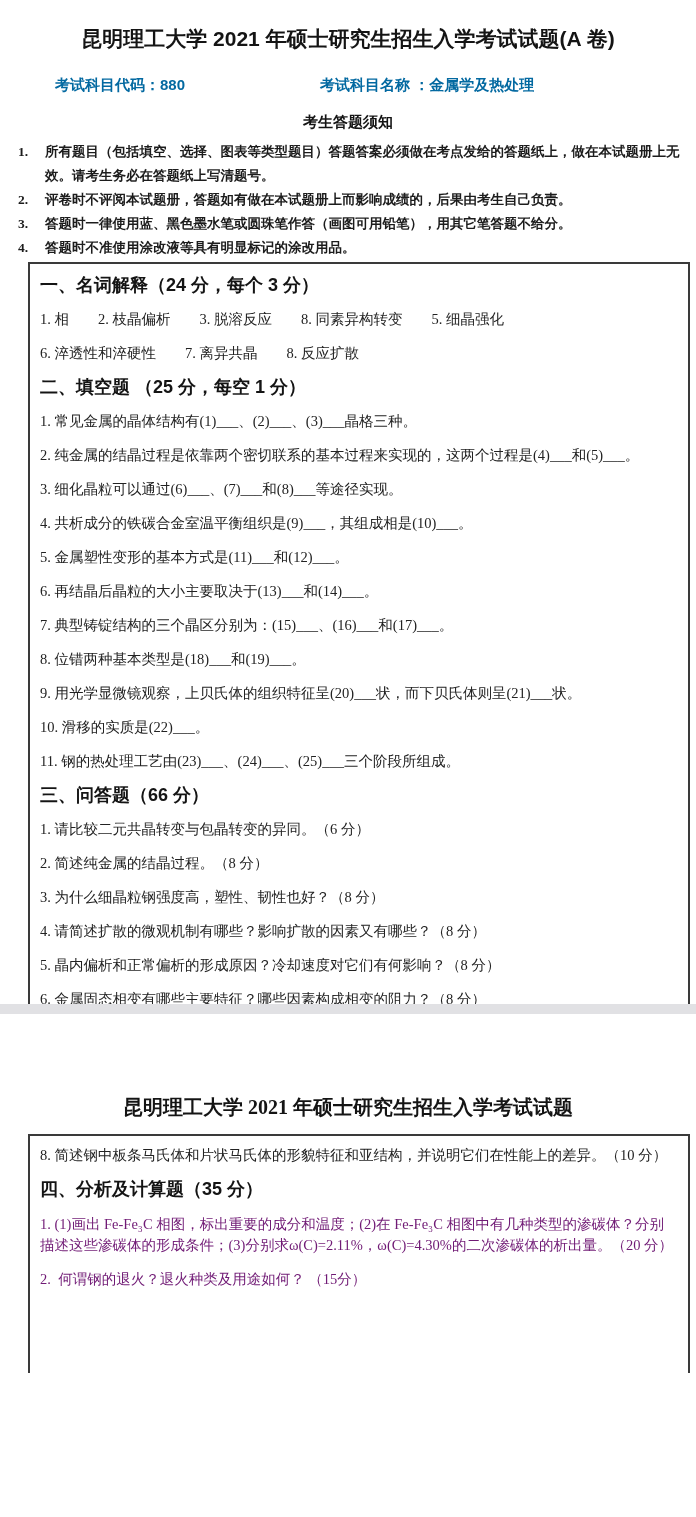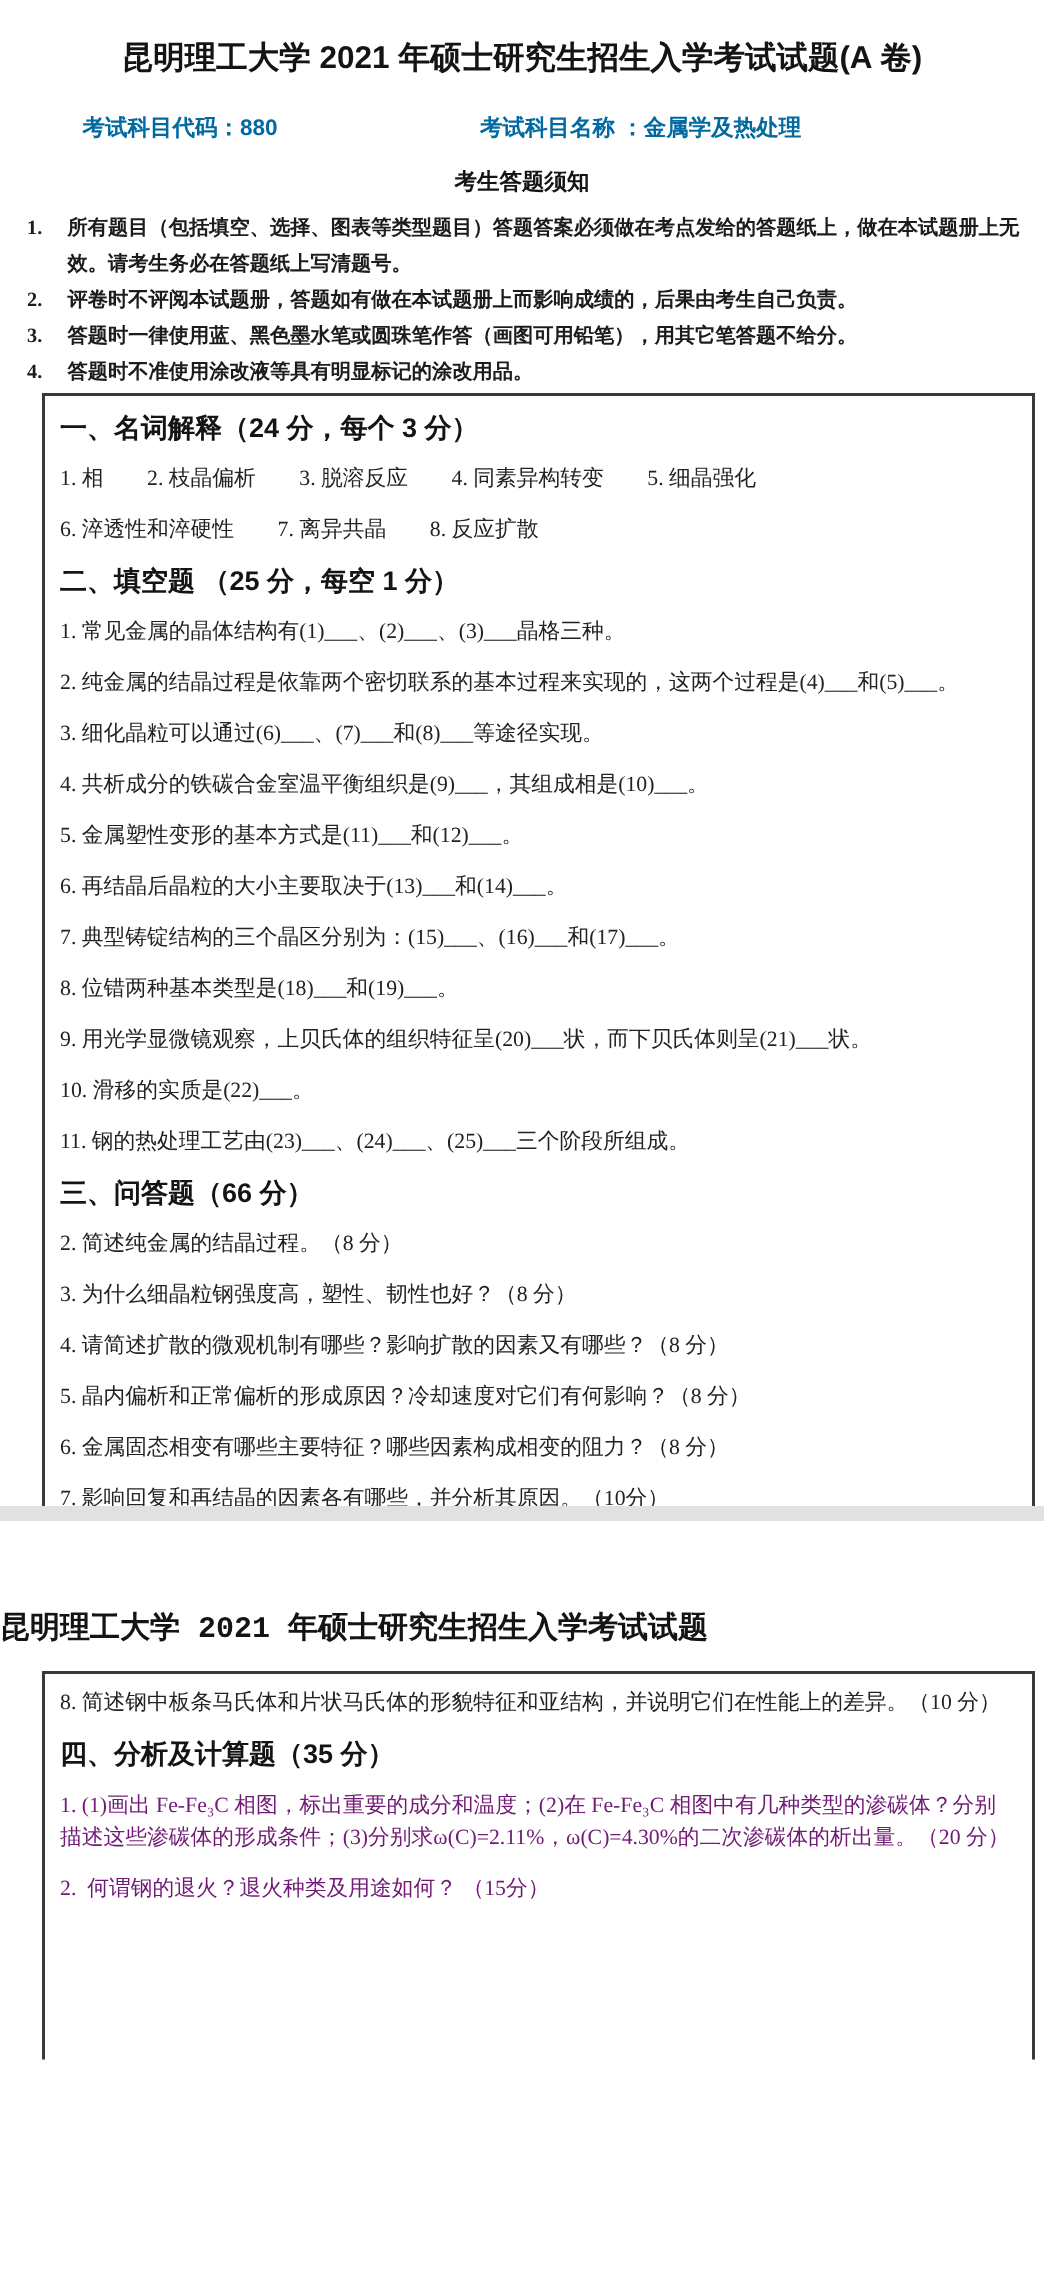--- a/index.html
+++ b/index.html
@@ -59,22 +59,22 @@
   }
   .q-item-wrap {
     font-size:14.5px; line-height:21px; margin-bottom:13px;
     white-space:pre-wrap; color:#701a75;
   }
   .page-footer {
     margin-top:6px; text-align:right;
     font-size:12.5px; line-height:17px; color:#1f1f1f; letter-spacing:2px;
   }
   .p2-title {
-    padding-top:60px; 
-    font-family:Liberation Mono, monospace;
+    padding-top:80px; text-align:center;
+    font-family:Liberation Serif, serif;
     font-weight:bold; font-size:20px; line-height:26px; color:#141414;
   }
 </style>
 </head>
 <body>
 
 <div class="page page-1">
 
   <div class="doc-title">昆明理工大学 2021 年硕士研究生招生入学考试试题(A 卷)</div>
 
@@ -99,37 +99,38 @@
       <span class="notice-text">答题时一律使用蓝、黑色墨水笔或圆珠笔作答（画图可用铅笔），用其它笔答题不给分。</span>
     </div>
     <div class="notice-item">
       <span class="notice-num">4.</span>
       <span class="notice-text">答题时不准使用涂改液等具有明显标记的涂改用品。</span>
     </div>
   </div>
 
   <div class="qbox qbox-1">
     <div class="sec-heading">一、名词解释（24 分，每个 3 分）</div>
-    <div class="q-item">1. 相　　2. 枝晶偏析　　3. 脱溶反应　　4. 同素异构转变　　5. 细晶强化</div>
+    <div class="q-item">1. 相　　2. 枝晶偏析　　3. 脱溶反应　　8. 同素异构转变　　5. 细晶强化</div>
     <div class="q-item">6. 淬透性和淬硬性　　7. 离异共晶　　8. 反应扩散</div>
 
     <div class="sec-heading">二、填空题 （25 分，每空 1 分）</div>
     <div class="q-item">1. 常见金属的晶体结构有(1)___、(2)___、(3)___晶格三种。</div>
     <div class="q-item">2. 纯金属的结晶过程是依靠两个密切联系的基本过程来实现的，这两个过程是(4)___和(5)___。</div>
     <div class="q-item">3. 细化晶粒可以通过(6)___、(7)___和(8)___等途径实现。</div>
     <div class="q-item">4. 共析成分的铁碳合金室温平衡组织是(9)___，其组成相是(10)___。</div>
     <div class="q-item">5. 金属塑性变形的基本方式是(11)___和(12)___。</div>
     <div class="q-item">6. 再结晶后晶粒的大小主要取决于(13)___和(14)___。</div>
     <div class="q-item">7. 典型铸锭结构的三个晶区分别为：(15)___、(16)___和(17)___。</div>
     <div class="q-item">8. 位错两种基本类型是(18)___和(19)___。</div>
     <div class="q-item">9. 用光学显微镜观察，上贝氏体的组织特征呈(20)___状，而下贝氏体则呈(21)___状。</div>
     <div class="q-item">10. 滑移的实质是(22)___。</div>
     <div class="q-item">11. 钢的热处理工艺由(23)___、(24)___、(25)___三个阶段所组成。</div>
 
     <div class="sec-heading">三、问答题（66 分）</div>
+    <div class="q-item">1. 请比较二元共晶转变与包晶转变的异同。（6 分）</div>
     <div class="q-item">2. 简述纯金属的结晶过程。（8 分）</div>
     <div class="q-item">3. 为什么细晶粒钢强度高，塑性、韧性也好？（8 分）</div>
     <div class="q-item">4. 请简述扩散的微观机制有哪些？影响扩散的因素又有哪些？（8 分）</div>
     <div class="q-item">5. 晶内偏析和正常偏析的形成原因？冷却速度对它们有何影响？（8 分）</div>
     <div class="q-item">6. 金属固态相变有哪些主要特征？哪些因素构成相变的阻力？（8 分）</div>
     <div class="q-item">7. 影响回复和再结晶的因素各有哪些，并分析其原因。（10分）</div>
   </div>
 
   <div class="page-footer">第 1 页 共 2页</div>
 </div>

